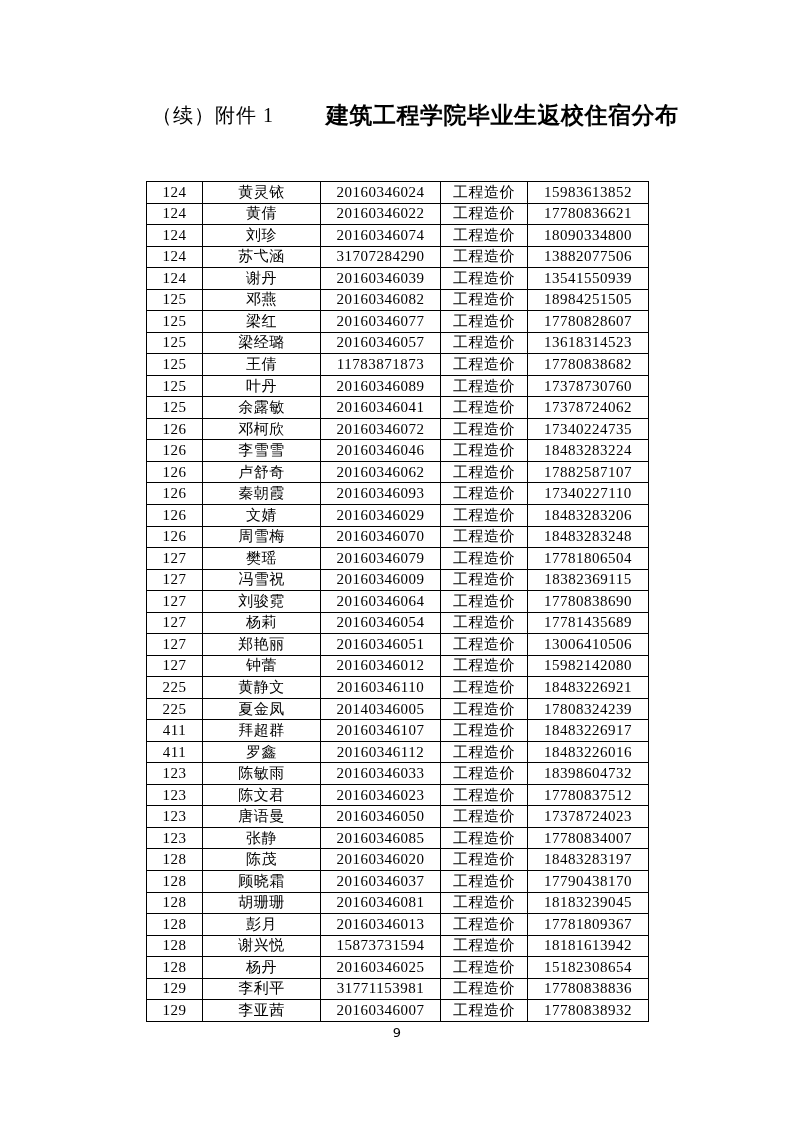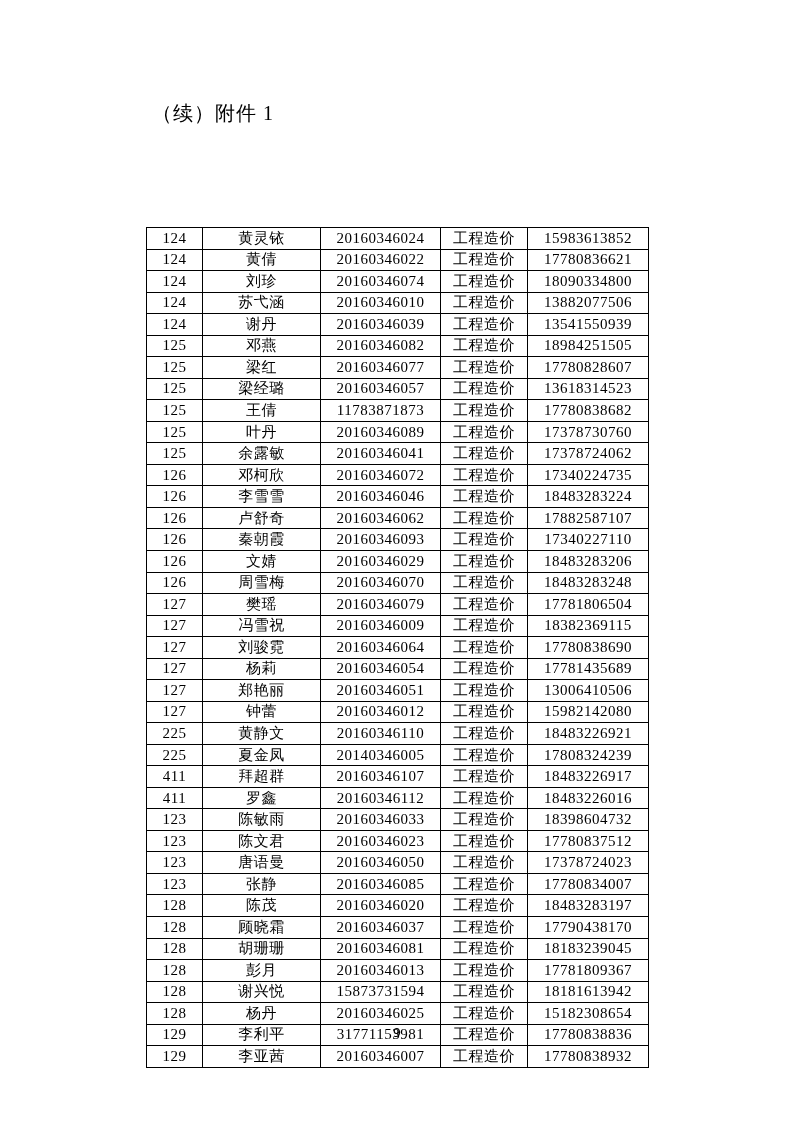--- a/index.html
+++ b/index.html
@@ -46,21 +46,20 @@
     letter-spacing: 1px;
   }
   table.roster {
     position: absolute;
     top: 181px;
     left: 146px;
     width: 502px;
     height: 841px;
     border-collapse: collapse;
     table-layout: fixed;
-    margin-top: 46px;
   }
   table.roster td {
     border: 1px solid #000000;
     text-align: center;
     vertical-align: middle;
     font-size: 15px;
     padding: 0;
     overflow: hidden;
     white-space: nowrap;
     letter-spacing: 0.5px;
@@ -80,20 +79,21 @@
     font-family: "DejaVu Sans", sans-serif;
   }
 </style>
 </head>
 <body>
 
 <div class="page">
 
   <div class="header">
     <span class="attachment-label">（续）附件 1</span>
+    <span class="doc-title">建筑工程学院毕业生返校住宿分布</span>
   </div>
 
 
   <table class="roster">
     <colgroup>
       <col class="c-room">
       <col class="c-name">
       <col class="c-id">
       <col class="c-major">
       <col class="c-phone">
@@ -116,21 +116,21 @@
         <tr>
       <td>124</td>
       <td>刘珍</td>
       <td>20160346074</td>
       <td>工程造价</td>
       <td>18090334800</td>
     </tr>
         <tr>
       <td>124</td>
       <td>苏弋涵</td>
-      <td>20160346010</td>
+      <td>31707284290</td>
       <td>工程造价</td>
       <td>13882077506</td>
     </tr>
         <tr>
       <td>124</td>
       <td>谢丹</td>
       <td>20160346039</td>
       <td>工程造价</td>
       <td>13541550939</td>
     </tr>

